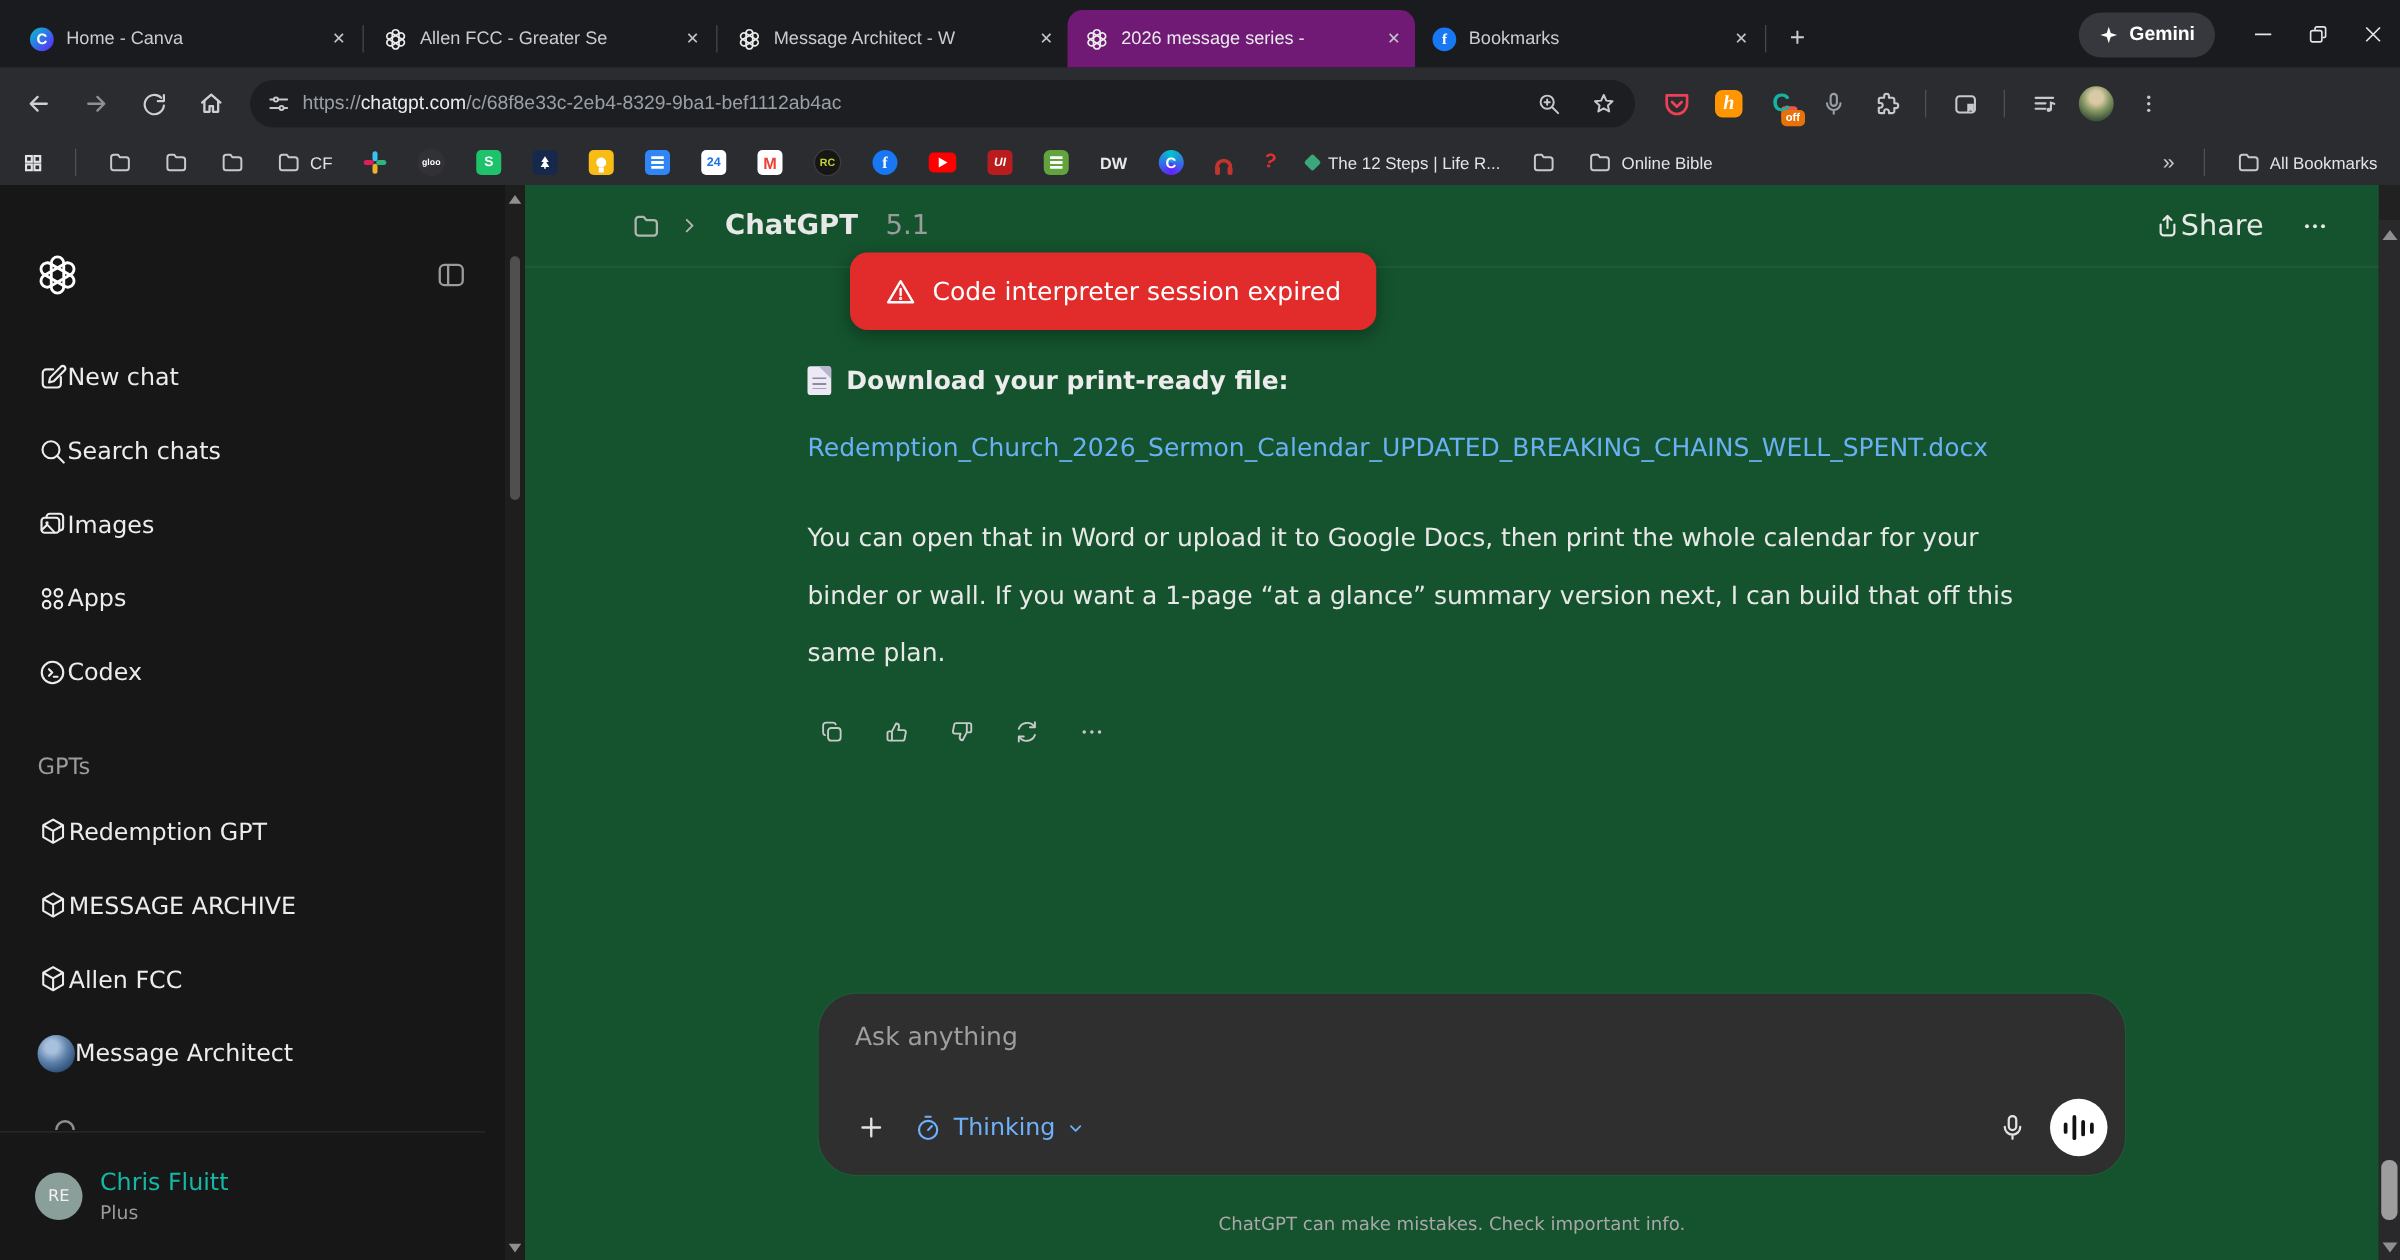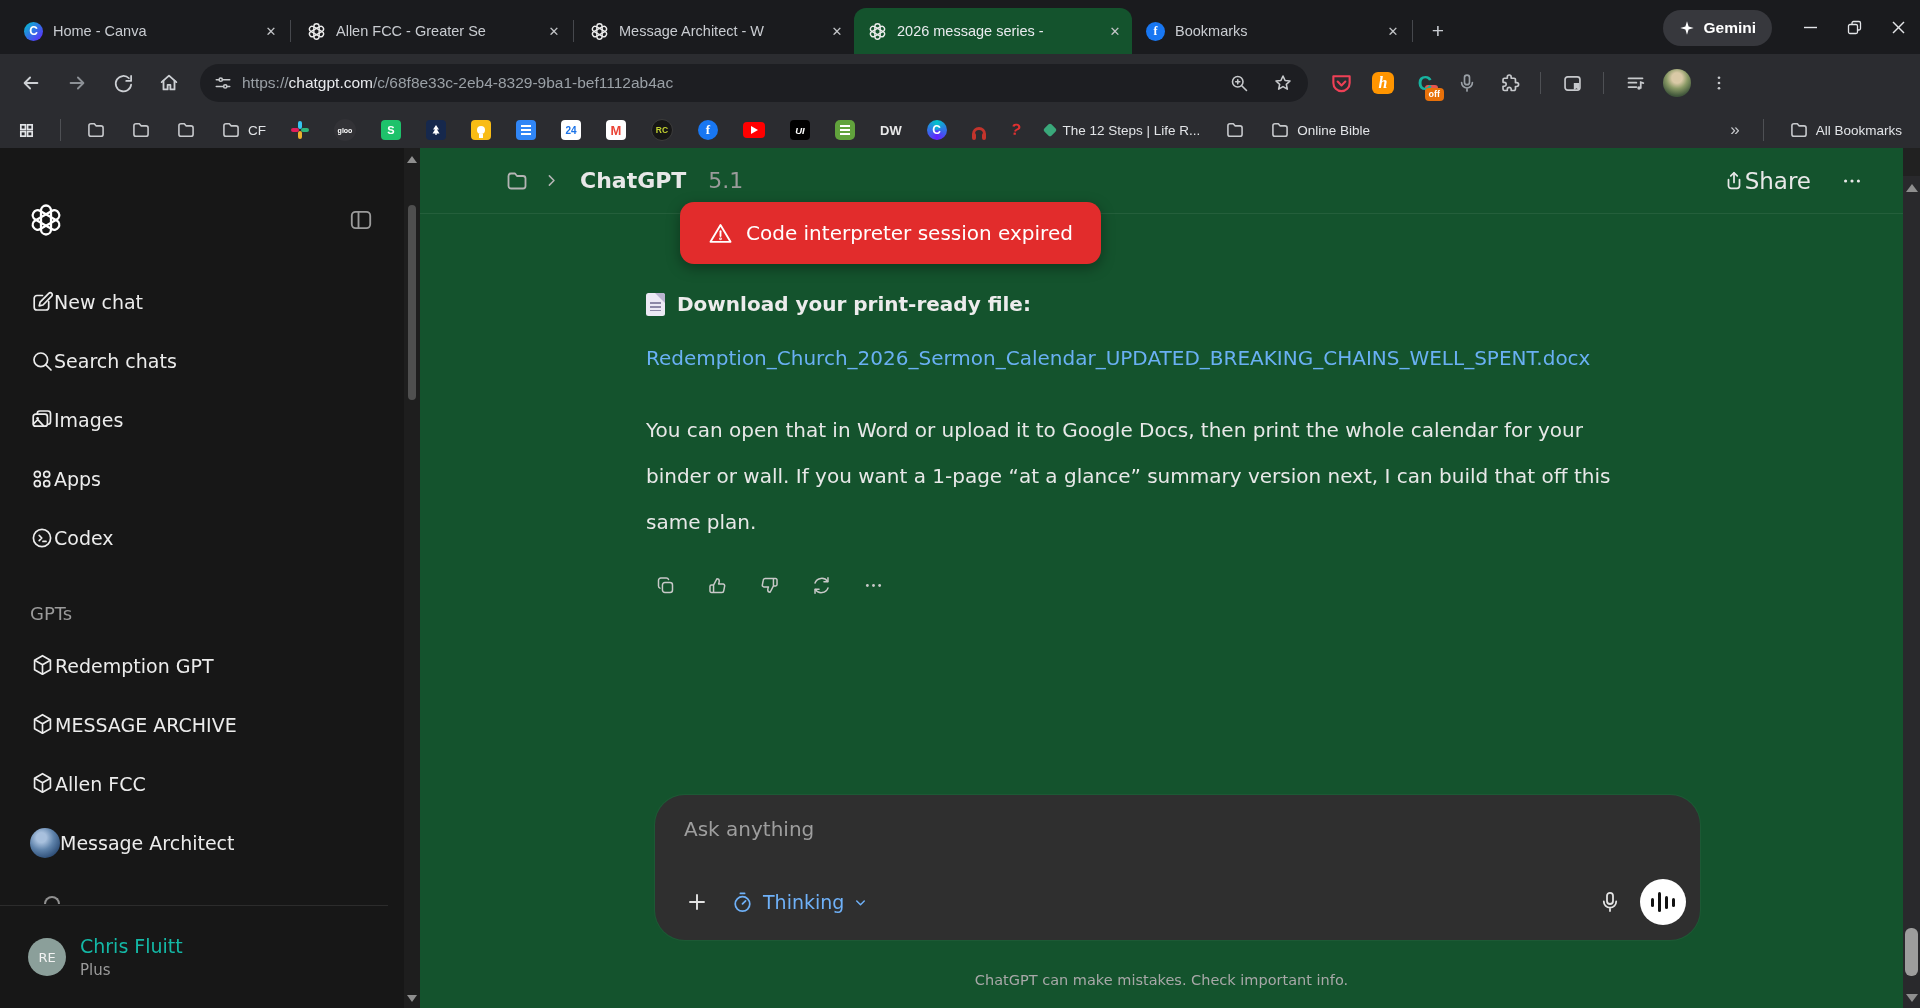--- a/index.html
+++ b/index.html
@@ -4,21 +4,21 @@
 <style>
   *{margin:0;padding:0;box-sizing:border-box}
   html,body{width:1920px;height:1008px;overflow:hidden}
   body{font-family:"Liberation Sans","DejaVu Sans",sans-serif;background:#212121;color:#e8e8e8;position:relative}
   .ico{display:inline-flex;align-items:center;justify-content:center;flex:none}
   svg{display:block}
 
   
   .tabstrip{position:absolute;top:0;left:0;right:0;height:54px;background:#1a1b1e;display:flex;align-items:flex-end;padding-left:10px}
   .tab{width:278px;height:46px;display:flex;align-items:center;gap:10px;padding:0 8px 0 14px;border-radius:12px 12px 0 0;position:relative;color:#c9ccd1}
-  .tab.active{background:#14532d;color:#e9eaee}
+  .tab.active{background:#701a75;color:#e9eaee}
   .t-title{flex:1;font-size:14.5px;white-space:nowrap;overflow:hidden;-webkit-mask-image:linear-gradient(90deg,#000 75%,transparent 97%);mask-image:linear-gradient(90deg,#000 75%,transparent 97%)}
   .t-close{width:18px;height:18px;border-radius:50%;display:flex;align-items:center;justify-content:center;color:#c3c5c8;font-size:13px}
   .tab-sep{width:1px;height:22px;background:#46484d;margin:0 2px 12px 2px;flex:none}
   .fav{width:19px;height:19px;border-radius:50%;display:flex;align-items:center;justify-content:center;font-size:12px;font-weight:bold;color:#fff;flex:none}
   .fav-canva{background:linear-gradient(135deg,#00c4cc,#6420ff)}
   .fav-fb{background:#1877f2}
   .fav-gpt{background:transparent;color:#ececec}
   .newtab{width:30px;height:30px;margin:0 6px 8px 8px;display:flex;align-items:center;justify-content:center;color:#c9ccd1;font-size:21px}
   .gemini{height:36px;margin:0 10px 8px auto;padding:0 16px;border-radius:18px;background:#37383d;display:flex;align-items:center;gap:8px;color:#fff;font-size:15.5px;font-weight:bold}
   .winctl{display:flex;align-items:center;height:54px;margin-left:6px}
@@ -382,21 +382,21 @@
     </span>
   <span class="bm">
       <span class="bmico" style="background:#1877f2;border-radius:50%;font-family:'Liberation Serif',serif;font-size:13px">f</span>
     </span>
   <span class="bm">
       <span class="bmico" style="background:#f00;width:22px;height:16px;border-radius:4px">
         <span class="ytplay"></span>
       </span>
     </span>
   <span class="bm">
-      <span class="bmico" style="background:#000000;font-style:italic;font-size:9.5px">UI</span>
+      <span class="bmico" style="background:#b91c1c;font-style:italic;font-size:9.5px">UI</span>
     </span>
   <span class="bm">
       <span class="bmico" style="background:#61a33c;border-radius:5px">
         <span class="doclines"></span>
       </span>
     </span>
   <span class="bm">
       <span style="color:#e8e8e8;font-weight:bold;font-size:13px">DW</span>
     </span>
   <span class="bm">

